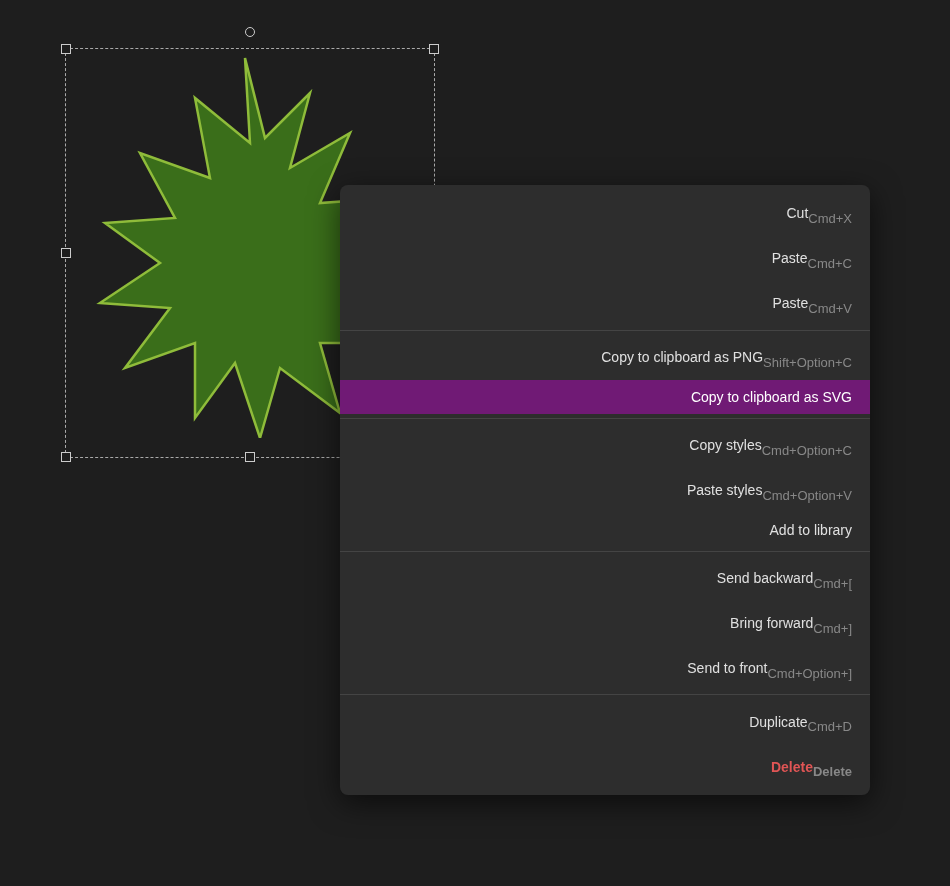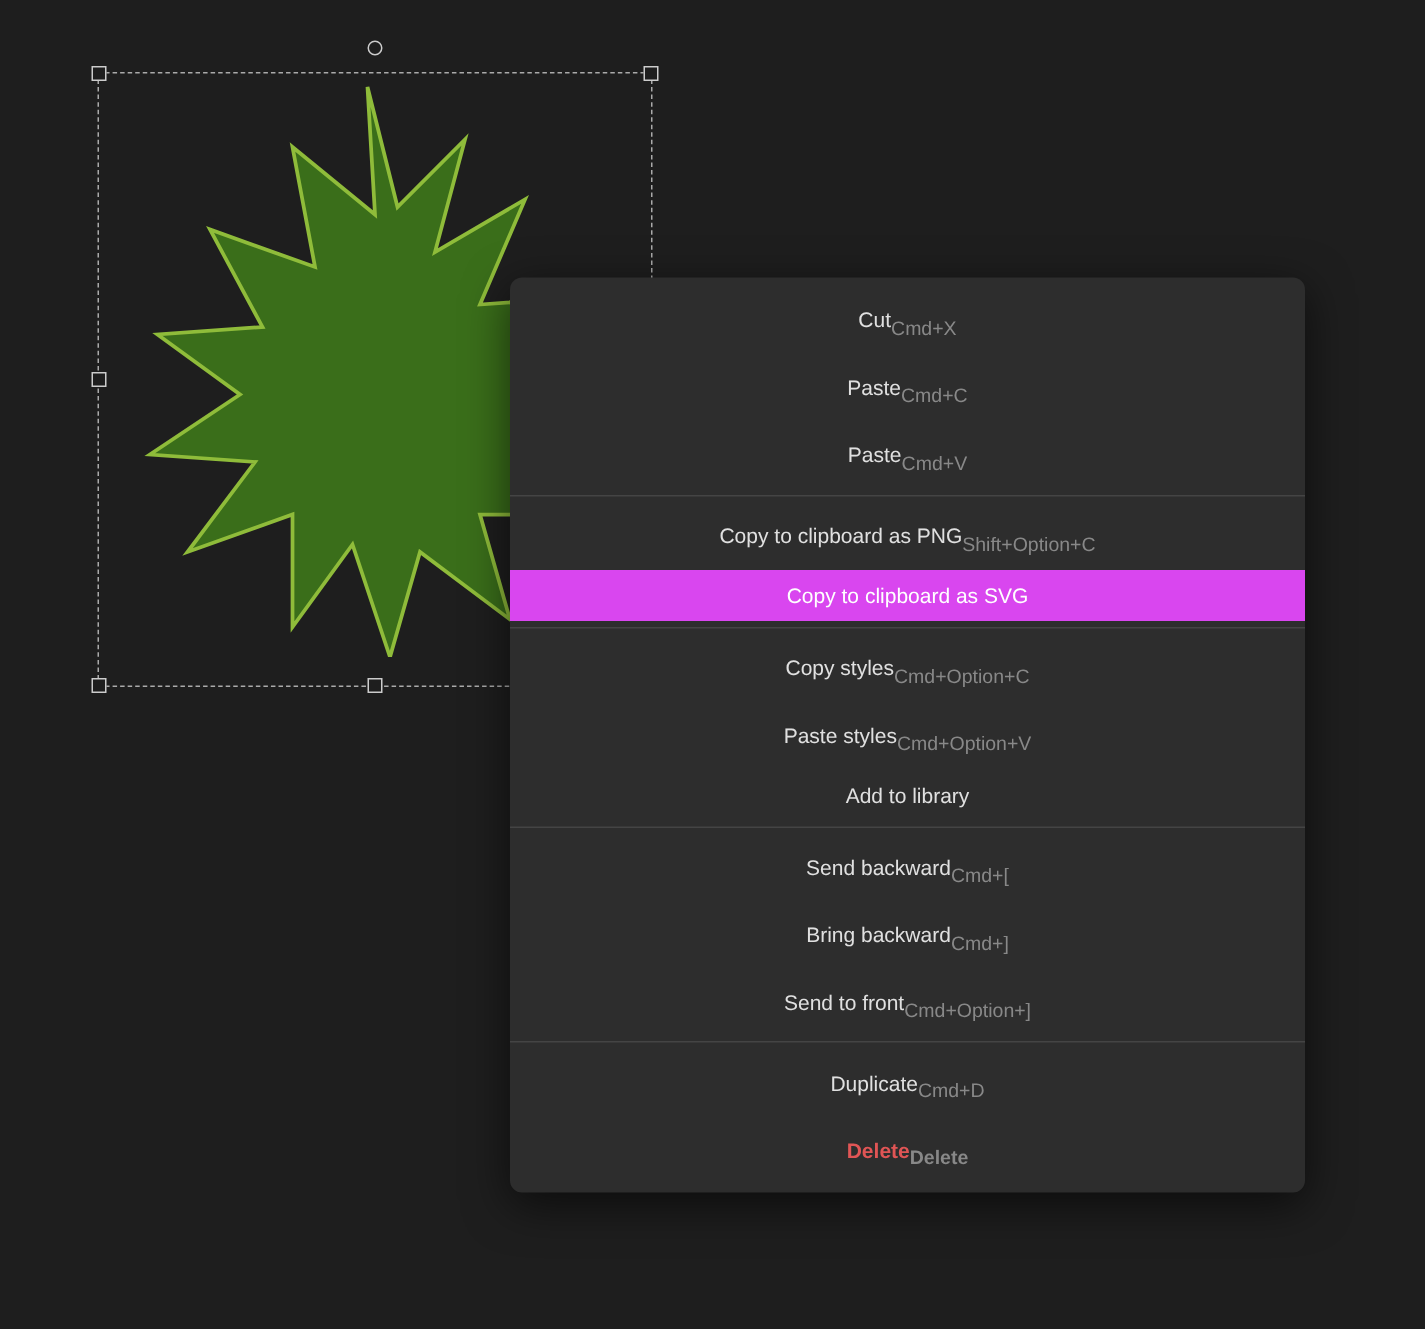--- a/index.html
+++ b/index.html
@@ -79,30 +79,30 @@
       background-color: #2d2d2d;
       border-radius: 8px;
       padding: 6px 0;
       box-shadow: 0 8px 30px rgba(0,0,0,0.6);
       z-index: 100;
     }
 
     .menu-item {
       display: flex;
       align-items: center;
-      justify-content: center;
-      padding: 8px 28px;
+      justify-content: flex-end;
+      padding: 8px 18px;
       cursor: pointer;
       color: #e0e0e0;
       font-size: 14px;
       line-height: 1.3;
     }
 
     .menu-item.highlighted {
-      background-color: #d946ef;
+      background-color: #701a75;
       color: #fff;
     }
 
     .menu-item.delete-item {
       color: #e05555;
       font-weight: bold;
     }
 
     .menu-item .shortcut {
       color: #888;
@@ -210,21 +210,21 @@
     <div class="menu-item">
       <span>Add to library</span>
       <span class="shortcut"></span>
     </div>
     <div class="menu-divider"></div>
     <div class="menu-item">
       <span>Send backward</span>
       <span class="shortcut">Cmd+[</span>
     </div>
     <div class="menu-item">
-      <span>Bring backward</span>
+      <span>Bring forward</span>
       <span class="shortcut">Cmd+]</span>
     </div>
     <div class="menu-item">
       <span>Send to front</span>
       <span class="shortcut">Cmd+Option+]</span>
     </div>
     <div class="menu-divider"></div>
     <div class="menu-item">
       <span>Duplicate</span>
       <span class="shortcut">Cmd+D</span>

